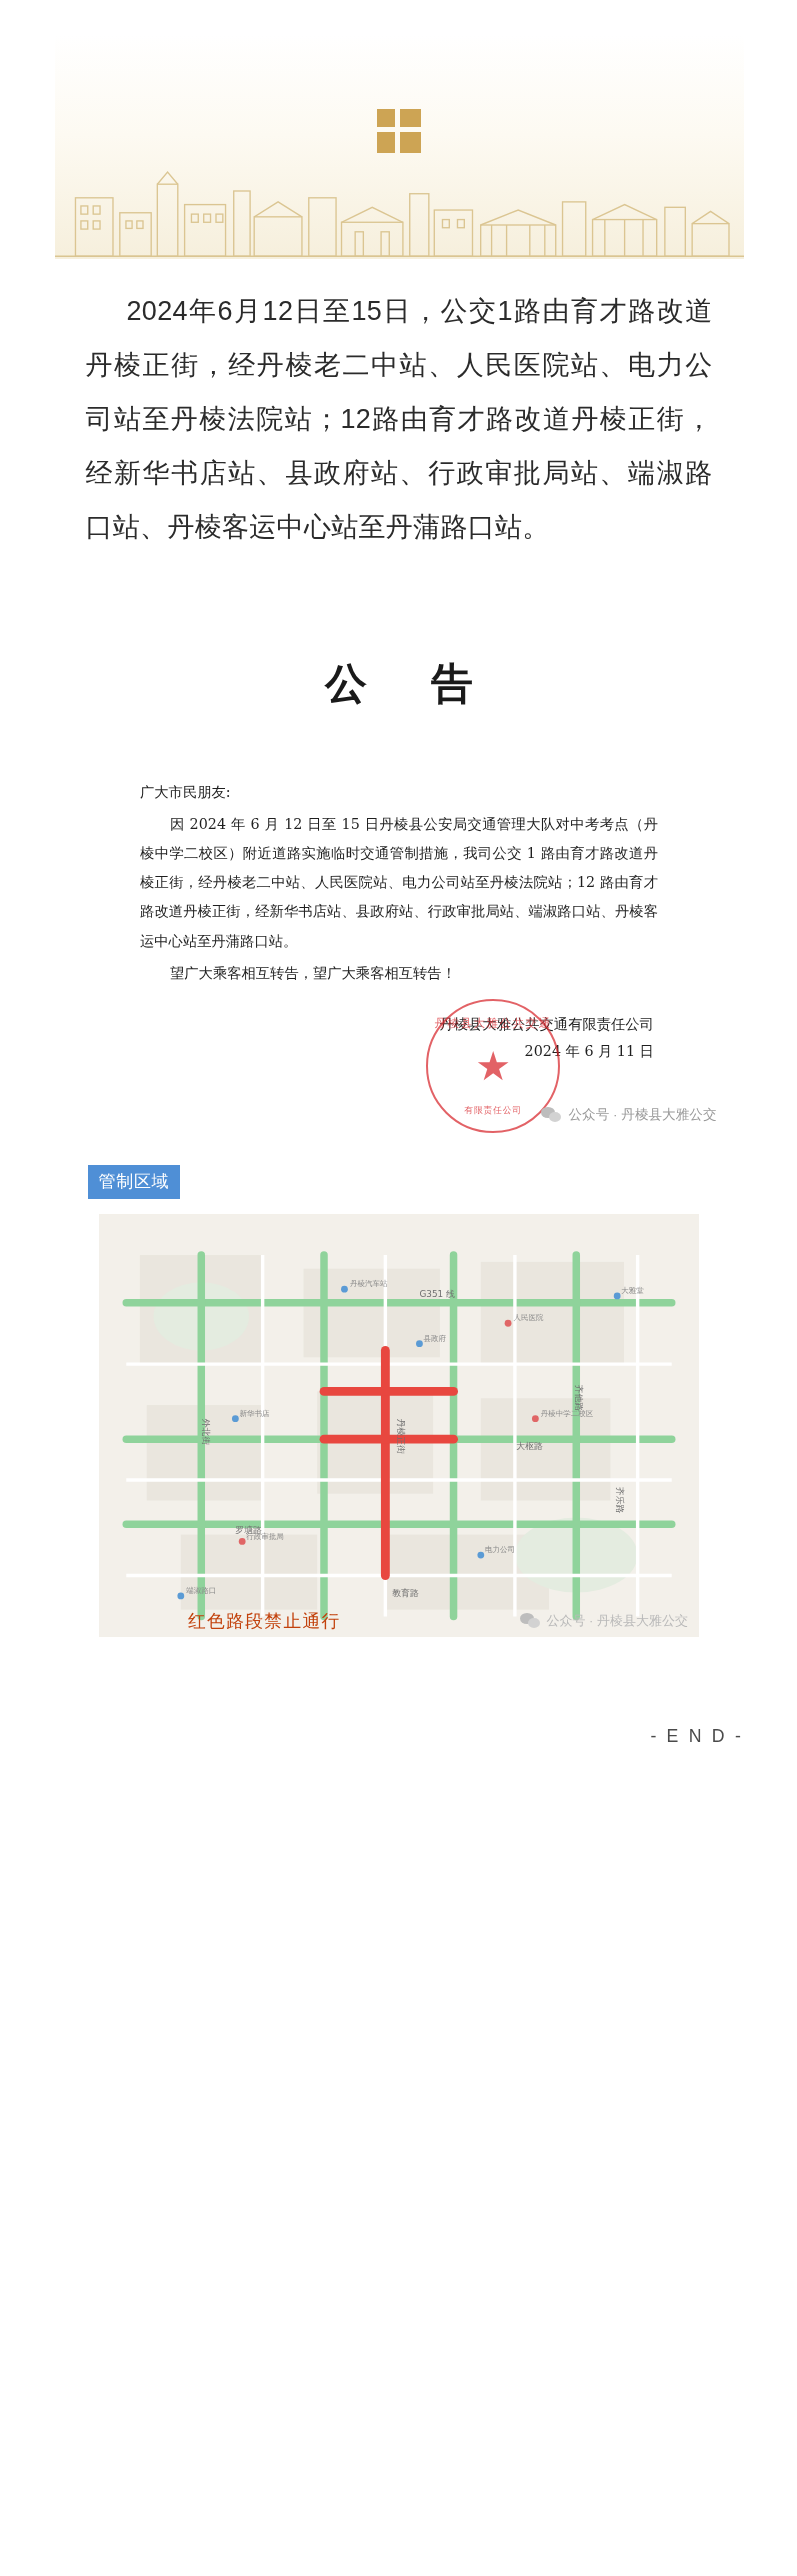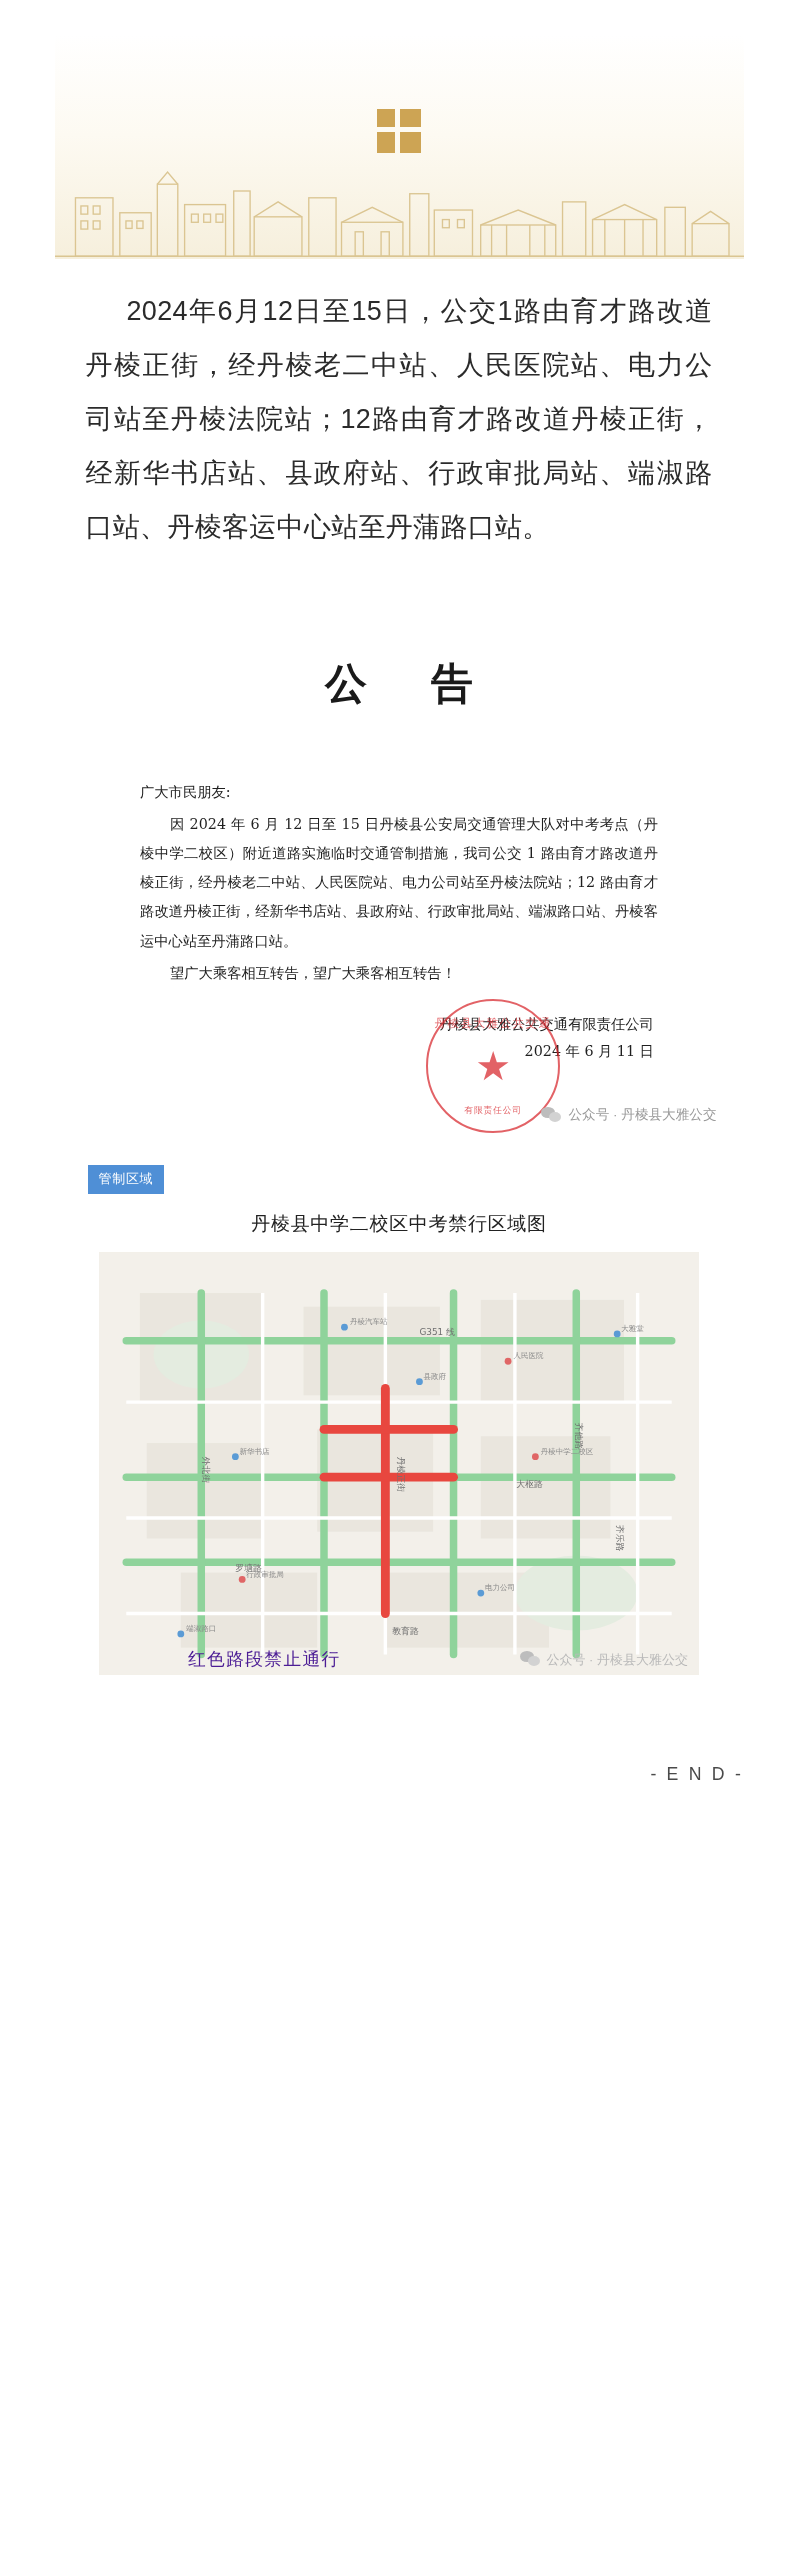--- a/index.html
+++ b/index.html
@@ -209,21 +209,21 @@
   .section-tag {
     width: 689px;
     margin: 41px auto 0 auto;
     padding-left: 33px;
     box-sizing: border-box;
   }
   .tag {
     display: inline-block;
     background: #4f8fd6;
     color: #ffffff;
-    font-size: 13px;
+    font-size: 17px;
     padding: 4.8px 11px 5.5px 11px;
     letter-spacing: 0.7px;
     position: relative;
   }
   .map-title {
     width: 689px;
     margin: 17.7px auto 0 auto;
     text-align: center;
     font-family: "DejaVu Serif", serif;
     font-size: 19px;
@@ -236,21 +236,21 @@
     margin: 15px auto 0 auto;
     position: relative;
     background: #f2efe9;
     overflow: hidden;
   }
   .map-wrap svg { display: block; }
   .map-caption {
     position: absolute;
     left: 89px;
     bottom: 4.1px;
-    color: #4c1d95;
+    color: #c2410c;
     font-size: 17.7px;
     letter-spacing: 1.4px;
     font-family: "DejaVu Serif", serif;
   }
   .map-account {
     position: absolute;
     right: 11px;
     bottom: 6.8px;
     display: flex;
     align-items: center;
@@ -352,21 +352,20 @@
       <span class="b1"></span>
         <span class="b2"></span>
     </span>
     <span>公众号 · 丹棱县大雅公交</span>
   </div>
 
   <div class="section-tag">
     <span class="tag">管制区域</span>
   </div>
 
-  <div class="map-title">丹棱县中学二校区中考禁行区域图</div>
 
   <div class="map-wrap">
     <svg viewBox="0 0 880 620" width="600" height="423">
       <rect x="0" y="0" width="880" height="620" fill="#f3f0ea"></rect>
 
       <g fill="#eae6de">
         <rect x="60" y="60" width="180" height="160"></rect>
         <rect x="300" y="80" width="200" height="130"></rect>
         <rect x="560" y="70" width="210" height="150"></rect>
         <rect x="70" y="280" width="170" height="140"></rect>

